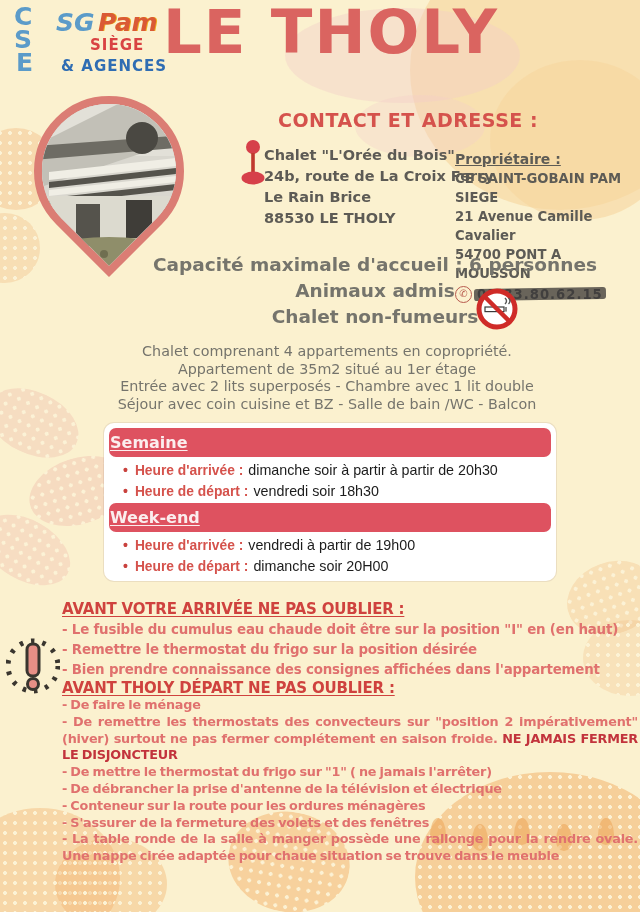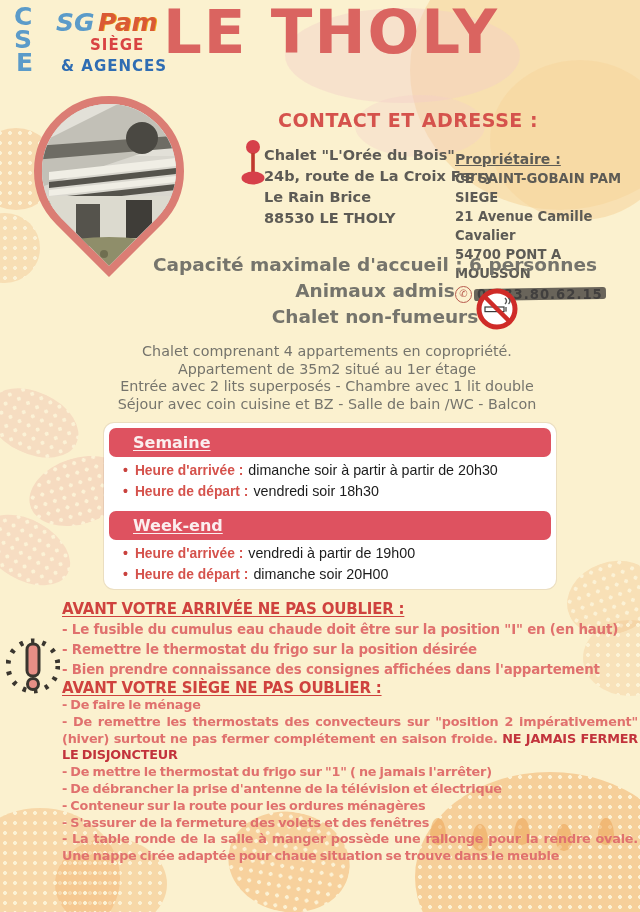--- a/index.html
+++ b/index.html
@@ -56,22 +56,22 @@
   
   .capacity{left:150px;top:252px;width:450px;text-align:center;font-size:18.5px;font-weight:bold;
             color:#75746c;line-height:26px;}
   .nosmoke{left:476px;top:288px;}
   .description{left:47px;top:343px;width:560px;text-align:center;font-size:14.3px;font-weight:normal;
                color:#75746c;line-height:17.6px;}
   
   .schedule-box{left:104px;top:423px;width:452px;background:#fff;border-radius:10px;
                 box-shadow:0 0 0 1px rgba(120,90,90,.12);padding:5px 5px 7px 5px;box-sizing:border-box;}
   .banner{height:29px;border-radius:7px;background:#de5260;color:#fbeeee;display:flex;align-items:center;
-          padding-left:24px;font-size:16px;font-weight:bold;text-decoration:underline;text-underline-offset:2px;}
-  .banner.second{margin-top:12px;}
+          padding-left:1px;font-size:16px;font-weight:bold;text-decoration:underline;text-underline-offset:2px;}
+  .banner.second{margin-top:4px;}
   .sched-row{display:flex;align-items:baseline;padding:5px 0 0 14px;
              font-family:"Liberation Sans",sans-serif;}
   .sched-row::before{content:"•";color:#c9413d;font-weight:bold;margin-right:7px;font-size:14px;}
   .sched-label{font-size:13.8px;font-weight:bold;color:#d5524c;margin-right:5px;white-space:nowrap;}
   .sched-value{font-size:14.3px;color:#1c1c1c;}
   
   .sec-heading{font-size:15px;font-weight:bold;color:#cf423e;text-decoration:underline;
                text-underline-offset:2px;letter-spacing:-.2px;}
   .arrival{left:62px;top:600px;width:564px;}
   .arrival .item{margin-top:2.5px;font-size:13.4px;font-weight:bold;color:#e0716e;
@@ -224,21 +224,21 @@
     <div class="item">- Bien prendre connaissance des consignes affichées dans l'appartement</div>
   </div>
 
   <svg class="c warn-icon" width="54" height="84" viewBox="0 0 54 84">
     <circle cx="27" cy="46" r="25" fill="none" stroke="#3a362f" stroke-width="5" stroke-dasharray="3.5 8"></circle>
     <rect x="21" y="24" width="12" height="32" rx="5.5" fill="#e78f86" stroke="#3a362f" stroke-width="3"></rect>
     <circle cx="27" cy="64" r="5.5" fill="#e78f86" stroke="#3a362f" stroke-width="3"></circle>
   </svg>
 
   <div class="c departure">
-    <div class="sec-heading">AVANT VOTRE SIÈGE NE PAS OUBLIER :</div>
+    <div class="sec-heading">AVANT THOLY DÉPART NE PAS OUBLIER :</div>
     <div class="item">- De faire le ménage</div>
     <div class="item just">
       <span>- De remettre les thermostats des convecteurs sur "position 2 impérativement" (hiver) surtout ne pas fermer complétement en saison froide. </span><span class="hl">NE JAMAIS FERMER LE DISJONCTEUR</span>
     </div>
     <div class="item">- De mettre le thermostat du frigo sur "1" ( ne jamais l'arrêter)</div>
     <div class="item">- De débrancher la prise d'antenne de la télévision et électrique</div>
     <div class="item">- Conteneur sur la route pour les ordures ménagères</div>
     <div class="item">- S'assurer de la fermeture des volets et des fenêtres</div>
     <div class="item just">- La table ronde de la salle à manger possède une rallonge pour la rendre ovale. Une nappe cirée adaptée pour chaue situation se trouve dans le meuble</div>
   </div>

